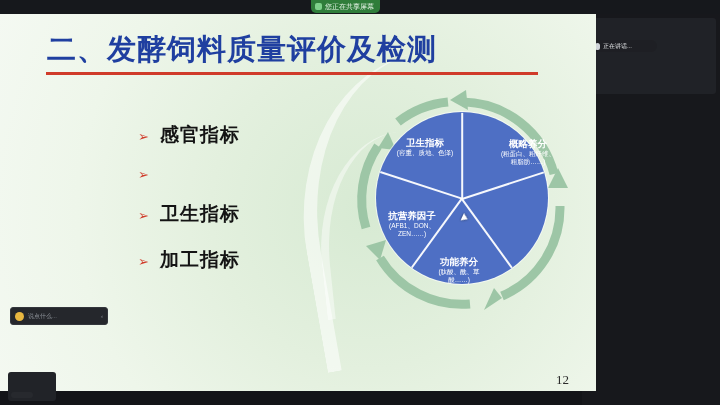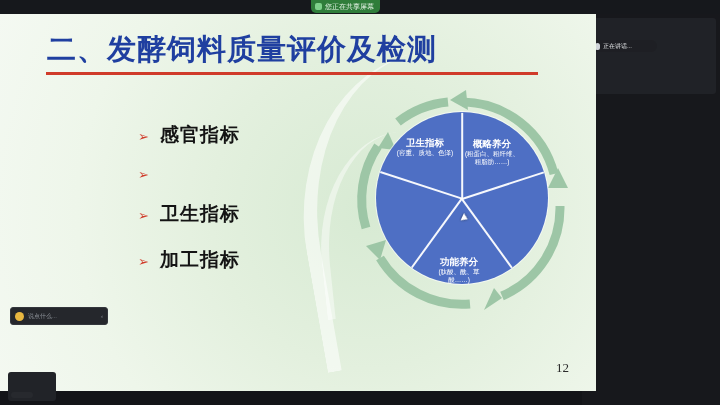--- a/index.html
+++ b/index.html
@@ -247,39 +247,39 @@
     font-weight: bold;
     display: block;
   }
   .label .ls {
     font-size: 6.5px;
     display: block;
     margin-top: 1px;
   }
 
   .lbl-0 { left: 44px;  top: 49px;  width: 58px; }   
-  .lbl-1 { left: 112px; top: 50px;  width: 56px; }   
+  .lbl-1 { left: 112px; top: 50px;  width: 56px; padding-left: 36px; }   
   .lbl-2 { left: 122px; top: 124px; width: 56px; }   
   .lbl-3 { left: 76px;  top: 168px; width: 62px; }   
   .lbl-4 { left: 30px;  top: 122px; width: 60px; }   
 
   .cursor {
     position: absolute;
     left: 110px; top: 126px;
     width: 0; height: 0;
     border-left: 6px solid #ffffff;
     border-top: 4px solid transparent;
     border-bottom: 4px solid transparent;
     transform: rotate(25deg);
     filter: drop-shadow(0 0 1px rgba(0,0,0,.6));
   }
 
   .page-num {
     position: absolute;
-    left: 556px; top: 346px;
+    left: 556px; top: 358px;
     color: #2b2b2b;
     font-size: 13px;
     font-family: "Liberation Serif", "DejaVu Serif", serif;
   }
 
   
   .slide-foot {
     position: absolute;
     left: 0; top: 391px;
     width: 582px; height: 14px;
@@ -364,20 +364,24 @@
         <span class="ls">(容重、质地、色泽)</span>
       </div>
       <div class="label lbl-1">
         <span class="lh">概略养分</span>
         <span class="ls">(粗蛋白、粗纤维、粗脂肪……)</span>
       </div>
       <div class="label lbl-3">
         <span class="lh">功能养分</span>
         <span class="ls">(肽酸、酰、草酸……)</span>
       </div>
+      <div class="label lbl-4">
+        <span class="lh">抗营养因子</span>
+        <span class="ls">(AFB1、DON、ZEN……)</span>
+      </div>
 
       <div class="cursor"></div>
     </div>
 
     <div class="page-num">12</div>
   </div>
 
   <div class="slide-foot"></div>
 
   <div class="chat-bar">

